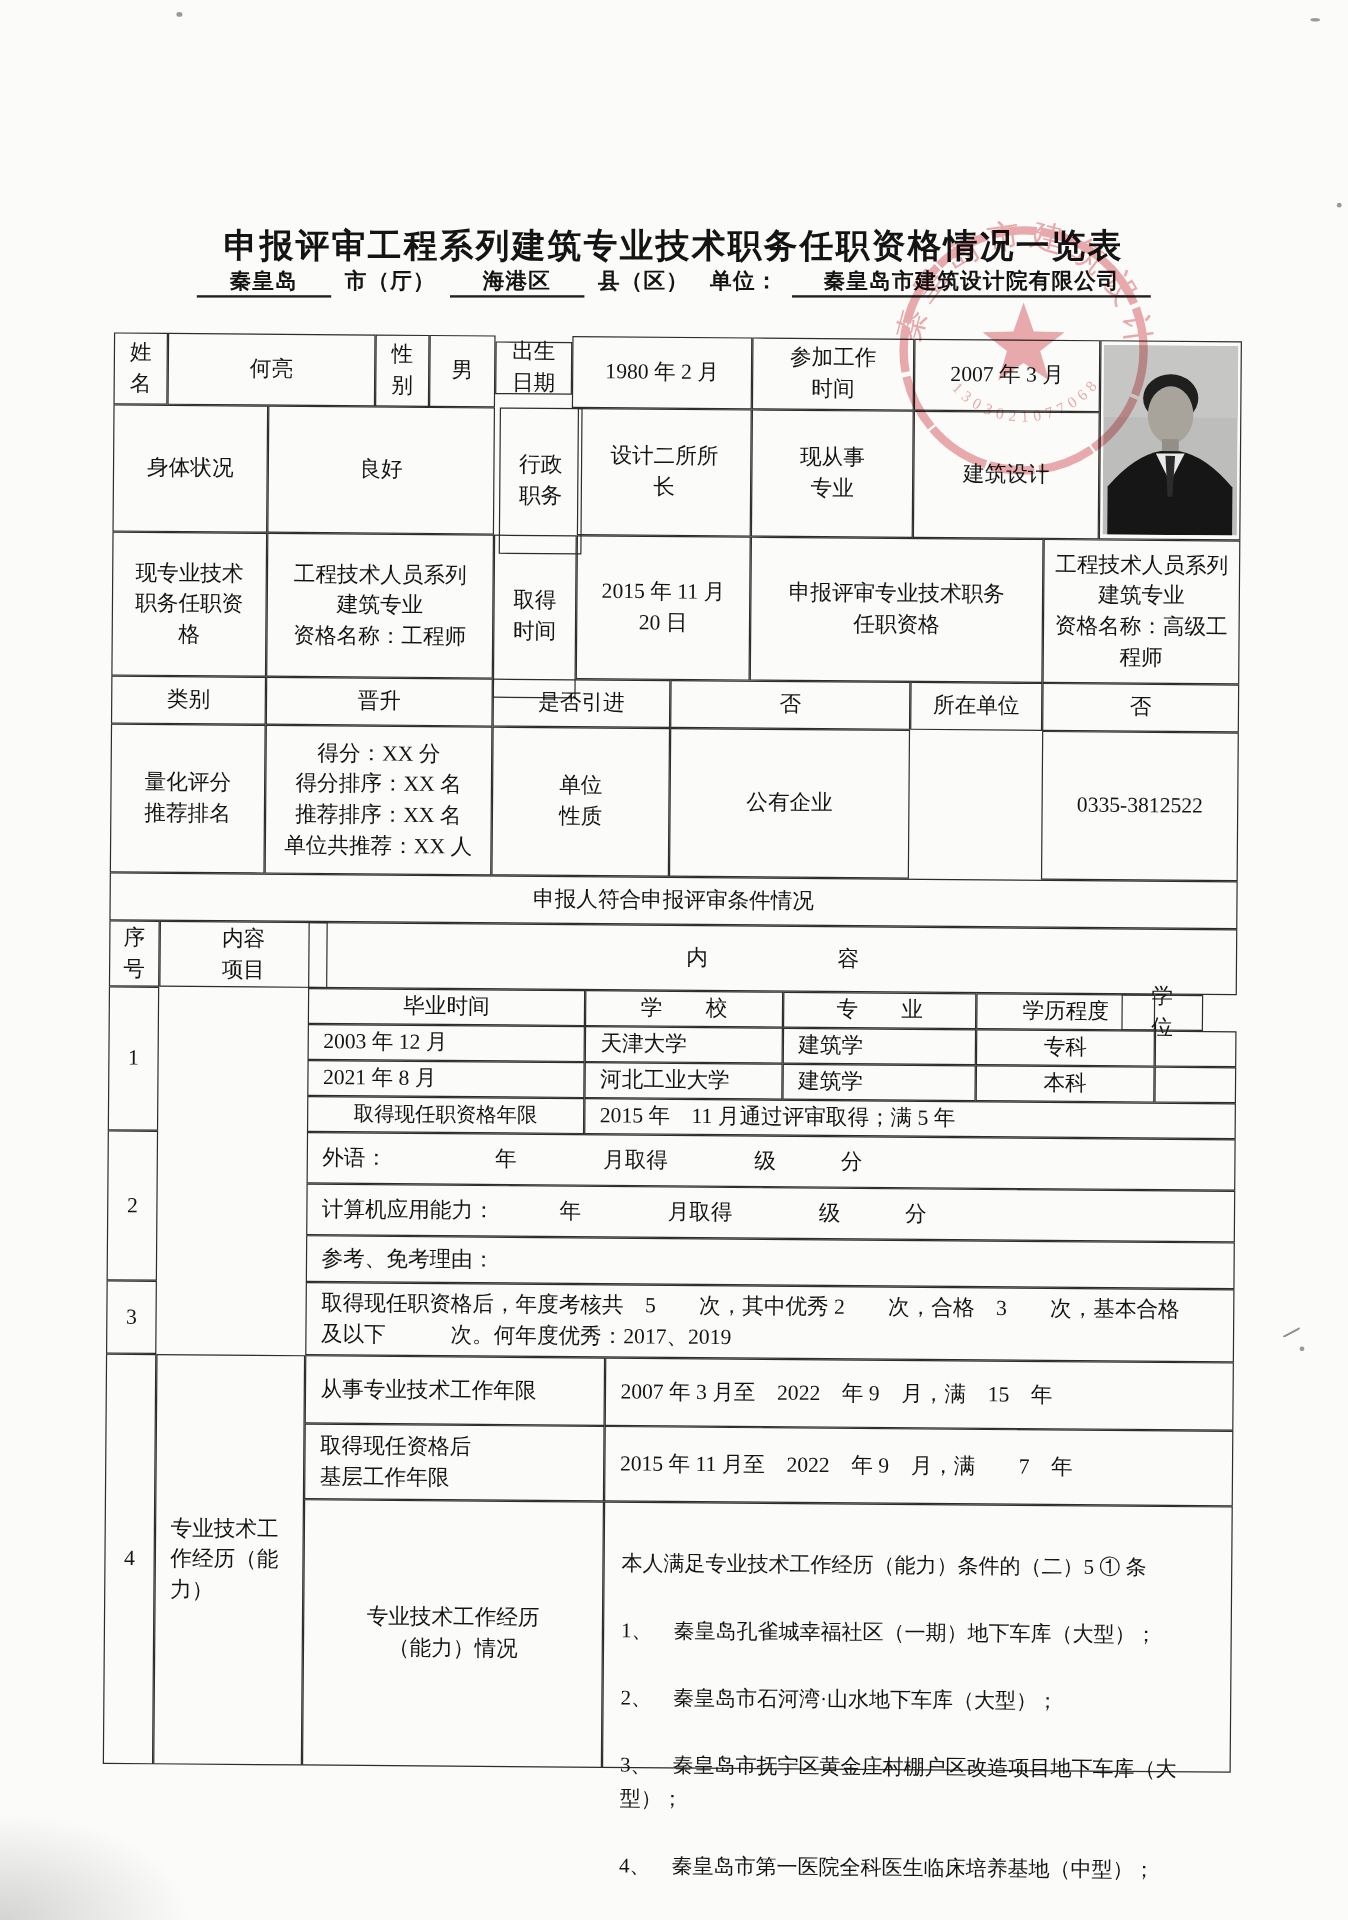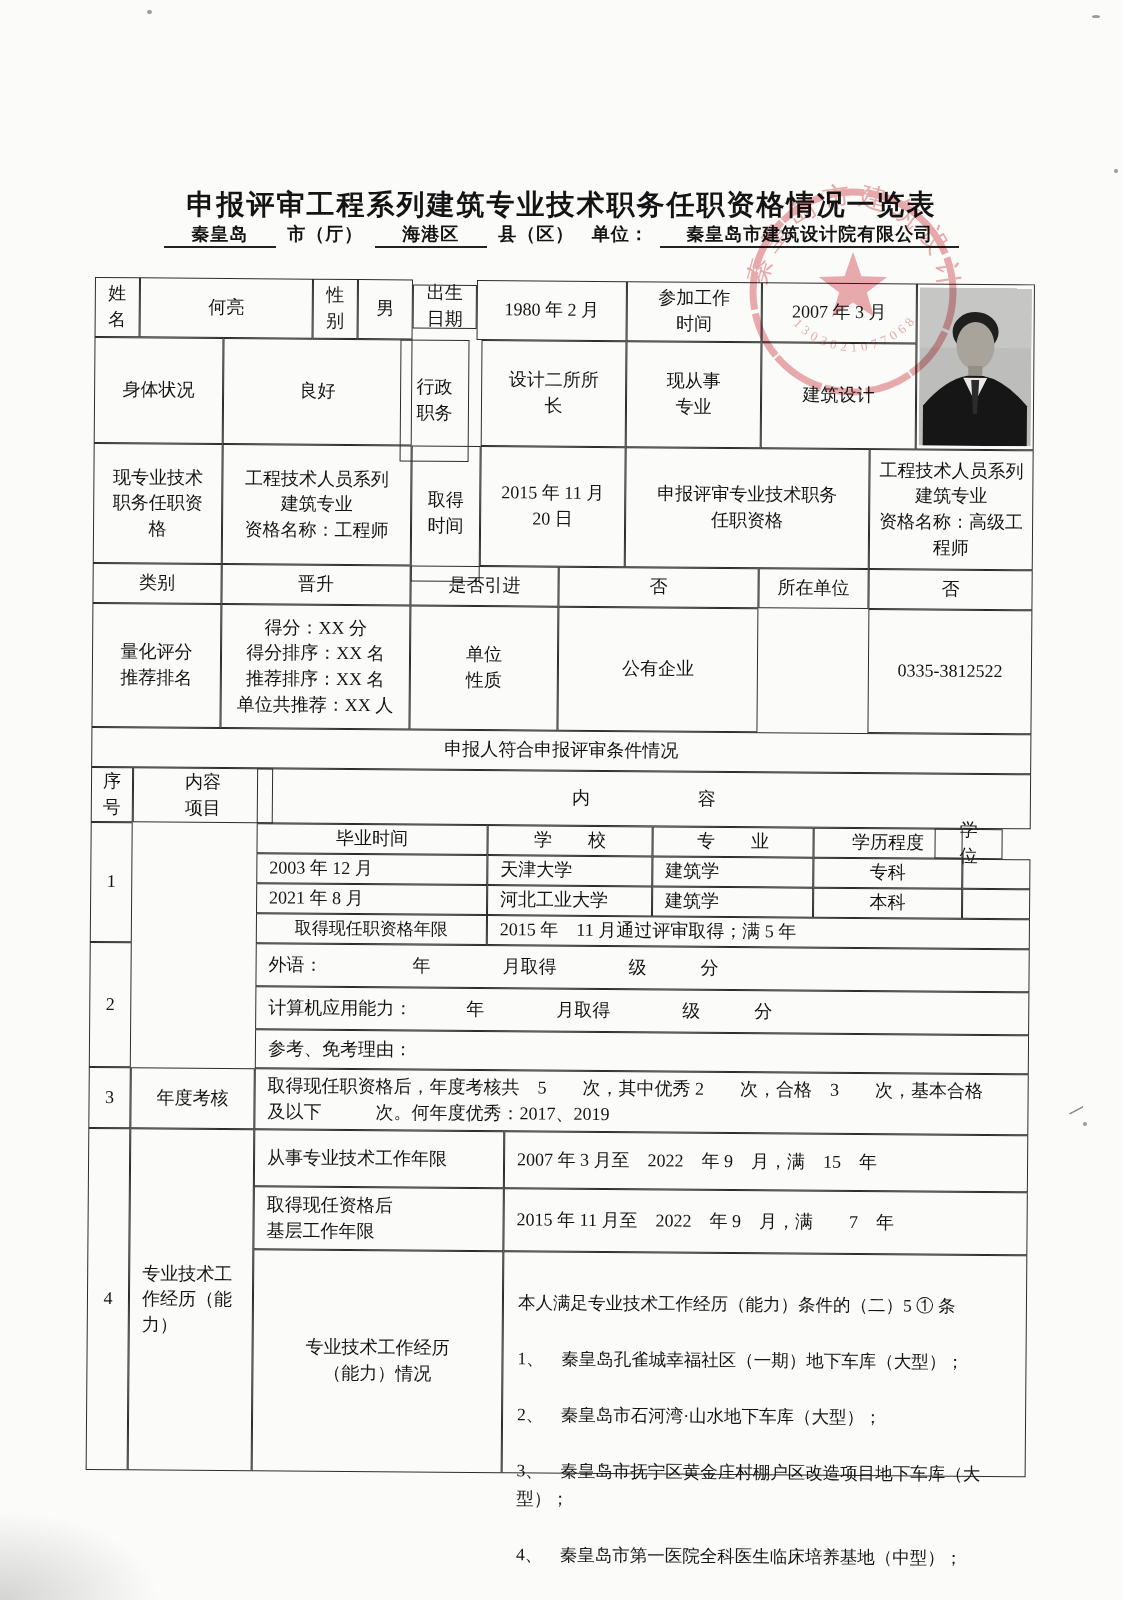--- a/index.html
+++ b/index.html
@@ -85,21 +85,21 @@
       <ellipse cx="56" cy="58" rx="19" ry="24" fill="#a9a49b"></ellipse>
       <rect x="49" y="78" width="14" height="14" fill="#948f86"></rect>
       <path d="M4,158 L4,118 Q26,92 48,88 L64,88 Q86,92 108,118 L108,158 Z" fill="#161616"></path>
       <path d="M44,90 L56,114 L68,90 Z" fill="#e9e9e7"></path>
       <path d="M52,92 L60,92 L58,126 L54,126 Z" fill="#2b2b2b"></path>
     </svg>
   </div>
 
   <div class="cell" style="left:0px;top:60px;width:129px;height:106px">身体状况</div>
   <div class="cell" style="left:129px;top:60px;width:189px;height:106px">良好</div>
-  <div class="cell" style="left:306px;top:60px;width:69px;height:122px">行政
+  <div class="cell" style="left:322px;top:60px;width:69px;height:122px">行政
 职务</div>
   <div class="cell" style="left:387px;top:60px;width:145px;height:106px">设计二所所
 长</div>
   <div class="cell" style="left:532px;top:60px;width:135px;height:106px">现从事
 专业</div>
   <div class="cell" style="left:667px;top:60px;width:155px;height:106px">建筑设计</div>
 
   <div class="cell" style="left:0px;top:166px;width:129px;height:120px">现专业技术
 职务任职资
 格</div>
@@ -164,21 +164,20 @@
 
   <div class="cell small" style="left:166px;top:635px;width:231px;height:30px">取得现任职资格年限</div>
   <div class="cell left" style="left:397px;top:635px;width:543px;height:30px">2015 年　11 月通过评审取得；满 5 年</div>
 
   <div class="cell" style="left:0px;top:665px;width:42px;height:125px">2</div>
   <div class="cell left" style="left:166px;top:665px;width:774px;height:43px">外语：　　　　　年　　　　月取得　　　　级　　　分</div>
   <div class="cell left" style="left:166px;top:708px;width:774px;height:43px">计算机应用能力：　　　年　　　　月取得　　　　级　　　分</div>
   <div class="cell left" style="left:166px;top:751px;width:774px;height:39px">参考、免考理由：</div>
 
   <div class="cell" style="left:0px;top:790px;width:42px;height:61px">3</div>
-  <div class="cell" style="left:42px;top:790px;width:124px;height:61px">年度考核</div>
   <div class="cell left" style="left:166px;top:790px;width:774px;height:61px">取得现任职资格后，年度考核共　5　　次，其中优秀 2　　次，合格　3　　次，基本合格
 及以下　　　次。何年度优秀：2017、2019</div>
 
   <div class="cell" style="left:0px;top:851px;width:42px;height:342px">4</div>
   <div class="cell left" style="left:42px;top:851px;width:124px;height:342px">专业技术工
 作经历（能
 力）</div>
 
   <div class="cell left" style="left:166px;top:851px;width:250px;height:57px">从事专业技术工作年限</div>
   <div class="cell left" style="left:416px;top:851px;width:524px;height:57px">2007 年 3 月至　2022　年 9　月，满　15　年</div>

